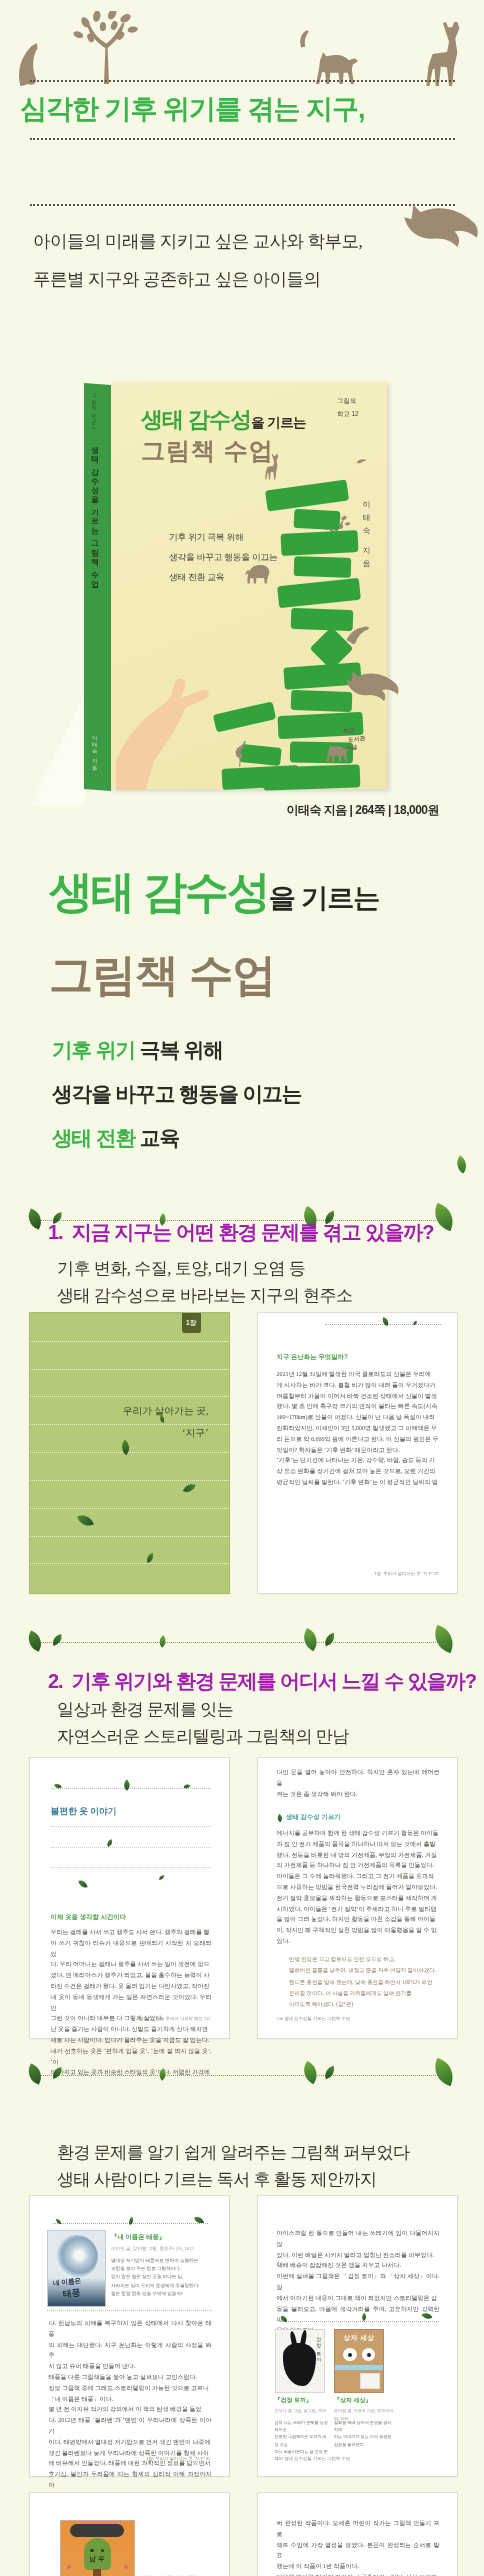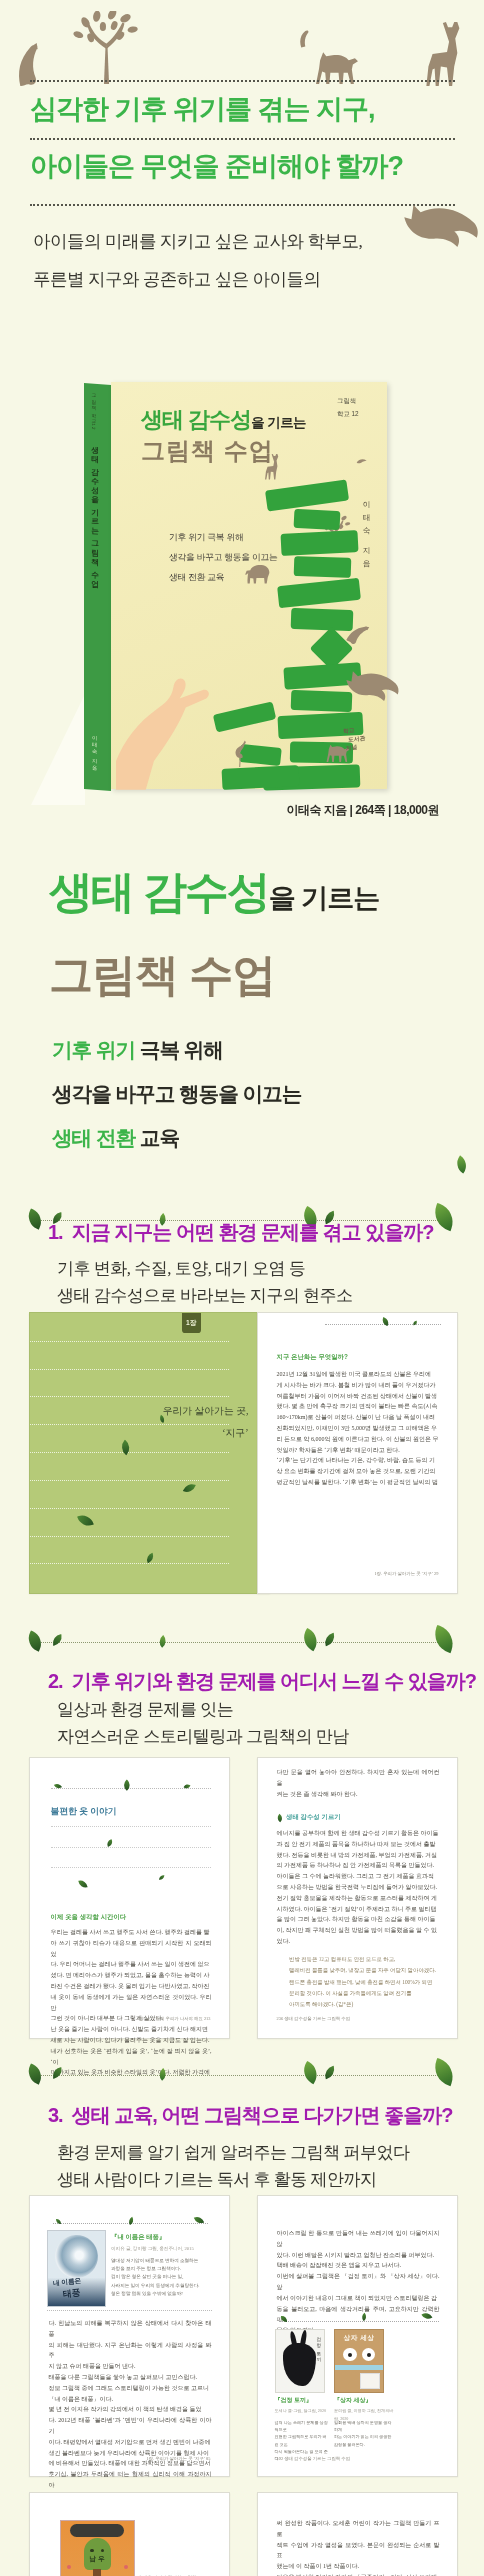--- a/index.html
+++ b/index.html
@@ -9,21 +9,21 @@
   .dots{border-top:2.1px dotted #55554b;height:0;}
   .dots-olive{border-top:1.5px dotted #b7b78e;height:0;}
   .dots-div{border-top:1.5px dotted #8d9870;height:0;}
   .sil{fill:#9c8a72;}
   .hero{color:#3bb54a;font-weight:800;font-size:27px;letter-spacing:-1px;}
   .serifk{font-family:"Liberation Serif","DejaVu Serif",serif;color:#36352f;}
   .intro-line{font-size:17.5px;letter-spacing:-0.5px;}
   .sec-head{color:#a21caf;font-weight:800;font-size:20px;letter-spacing:-1px;margin-left:16px;}
   .sec-sub{font-size:17px;letter-spacing:-0.5px;}
   .page{position:absolute;background:#ffffff;border:0.5px solid #ddddd2;box-shadow:0 0.5px 1.5px rgba(0,0,0,.08);}
-  .gpage{background:#b5ca78;border:0.5px solid #a8bd6c;padding-left:40px;}
+  .gpage{background:#b5ca78;border:0.5px solid #a8bd6c;}
   .pbody{font-family:"Liberation Serif","DejaVu Serif",serif;font-size:6px;line-height:10.8px;color:#4d4a42;text-align:justify;}
   .pbody-sm{font-family:"Liberation Serif","DejaVu Serif",serif;font-size:4.6px;line-height:8.2px;color:#6a675e;}
   .pfoot{font-family:"Liberation Serif","DejaVu Serif",serif;font-size:4.4px;color:#8a877c;}
   .ghead{color:#4aa145;font-weight:700;font-size:6.4px;}
   .leaf{position:absolute;background:linear-gradient(135deg,#74ac40,#2f6b28);border-radius:0 90% 0 90%;}
   .leafdark{background:linear-gradient(135deg,#4f8a35,#245020);}
   .block{position:absolute;background:#33a23c;border-radius:3.6px;}
   .vtext{writing-mode:vertical-rl;}
 </style>
 </head>
@@ -55,23 +55,22 @@
       <path class="sil" d="M14,34 C10,22 12,10 22,2 C26,-1 30,2 27,6 C21,14 20,24 22,32 Z"></path>
     </svg>
   <svg class="abs" style="left:315px;top:49px" width="44" height="36" viewBox="0 0 86 70">
       <path class="sil" d="M10,22 L16,6 L22,14 L34,12 C48,10 60,14 66,22 L78,18 L84,24 L74,30 L72,40 L76,68 L70,68 L64,46 L56,46 L54,68 L48,68 L46,46 L30,46 L28,68 L22,68 L20,46 L14,44 L8,68 L2,68 L8,38 Z"></path>
     </svg>
   <svg class="abs" style="left:421px;top:20.6px" width="52" height="65" viewBox="0 0 100 126">
       <path class="sil" d="M28,126 L34,126 L38,88 L50,90 L54,126 L60,126 L64,88 L70,62 L66,34 L74,14 L70,2 L64,2 L60,12 L52,12 L48,2 L42,4 L46,16 L54,40 L50,60 L22,64 L14,88 L10,126 L16,126 L22,94 L26,92 Z"></path>
     </svg>
   <div class="abs dots" style="left:30px;top:80px;width:425px"></div>
 
-  <div class="abs hero" style="left:30px;top:91px;width:425px">심각한 기후 위기를 겪는 지구,</div>
+  <div class="abs hero" style="left:20px;top:91px;width:425px">심각한 기후 위기를 겪는 지구,</div>
   <div class="abs dots" style="left:30px;top:138px;width:425px"></div>
-  <div class="abs hero" style="left:30px;top:148px;width:425px">아이들은 무엇을 준비해야 할까?</div>
   <div class="abs dots" style="left:30px;top:204px;width:425px"></div>
   <svg class="abs" style="left:398px;top:202px" width="82" height="49" viewBox="0 0 160 96">
       <path class="sil" d="M30,6 L44,20 C80,4 120,14 148,40 C156,48 158,60 154,70 C140,58 124,54 110,58 C120,66 122,78 116,88 C104,76 88,70 70,72 C40,74 18,56 12,30 L26,34 Z"></path>
     </svg>
 
   <div class="abs serifk intro-line" style="left:33px;top:229px">아이들의 미래를 지키고 싶은 교사와 학부모,</div>
   <div class="abs serifk intro-line" style="left:33px;top:267px">푸른별 지구와 공존하고 싶은 아이들의</div>
 
   <div class="abs" style="left:0;top:0;width:0;height:0">
     <div class="abs" style="left:31px;top:694px;width:54px;height:111px;background:#fcfcf2;clip-path:polygon(100% 0,100% 100%,0 100%)"></div>
@@ -305,23 +304,20 @@
 
   <div class="abs divider" id="divider3" style="left:0;top:2061px;width:484px;height:31px">
       <div class="abs dots-div" style="left: 34px; top: 14.4px; width: 412px;"></div>
       <div class="leaf leafdark" style="left: 27px; top: 5.2px; width: 15.5px; height: 15.5px; transform: rotate(25deg);"></div>
       <div class="leaf leafdark" style="left: 52px; top: 7.2px; width: 10.3px; height: 10.3px; transform: rotate(80deg);"></div>
       <div class="leaf" style="left: 158px; top: 9.3px; width: 9.3px; height: 9.3px; transform: rotate(50deg);"></div>
       <div class="leaf" style="left: 302px; top: 3.1px; width: 16.5px; height: 16.5px; transform: rotate(30deg);"></div>
       <div class="leaf leafdark" style="left: 324px; top: 6.2px; width: 11.3px; height: 11.3px; transform: rotate(75deg);"></div>
       <div class="leaf" style="left: 433px; top: 0px; width: 21.6px; height: 21.6px; transform: rotate(20deg);"></div>
     </div>
-  <div class="abs sec-head" style="left:32px;top:2102px;white-space:nowrap">
-    <span>3.</span>&nbsp;&nbsp;<span>생태 교육, 어떤 그림책으로 다가가면 좋을까?</span>
-  </div>
   <div class="abs serifk sec-sub" style="left:57px;top:2141px">환경 문제를 알기 쉽게 알려주는 그림책 퍼부었다</div>
   <div class="abs serifk sec-sub" style="left:57px;top:2168px">생태 사람이다 기르는 독서 후 활동 제안까지</div>
 
   <div class="page" style="left:29px;top:2195px;width:199px;height:280px">
     <div class="abs dots-olive" style="left:23px;top:27px;width:155px;border-top-width:0.5px;border-color:#aaa"></div>
     <div class="leaf leafdark abs" style="left:26px;top:23px;width:5.2px;height:5.2px"></div>
     <div class="leaf leafdark abs" style="left:98px;top:21.6px;width:6.2px;height:6.2px;transform:rotate(60deg)"></div>
     <div class="leaf leafdark abs" style="left:165px;top:19.6px;width:8.2px;height:8.2px;transform:rotate(-20deg)"></div>
     <div class="abs" style="left:16.5px;top:34px;width:57px;height:75px;background:linear-gradient(180deg,#dfe9ef 62%,#2e4a66 100%);border:0.5px solid #c5ccd2">
       <div class="abs" style="left:7.2px;top:4.1px;width:43px;height:43px;border-radius:50%;background:radial-gradient(circle at 55% 45%,#f4f8fa 12%,#b9ccd8 30%,#8aa8bc 52%,#e8eef2 70%);transform:rotate(20deg)"></div>

